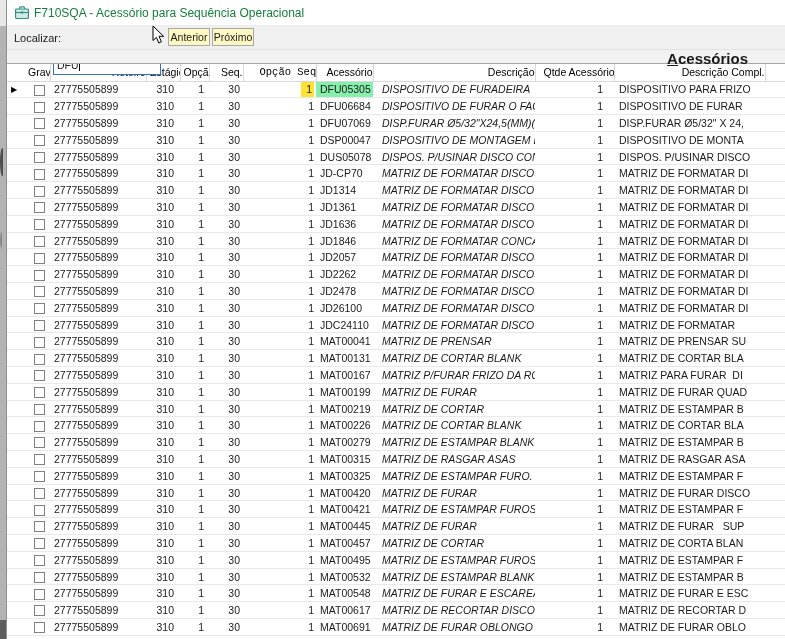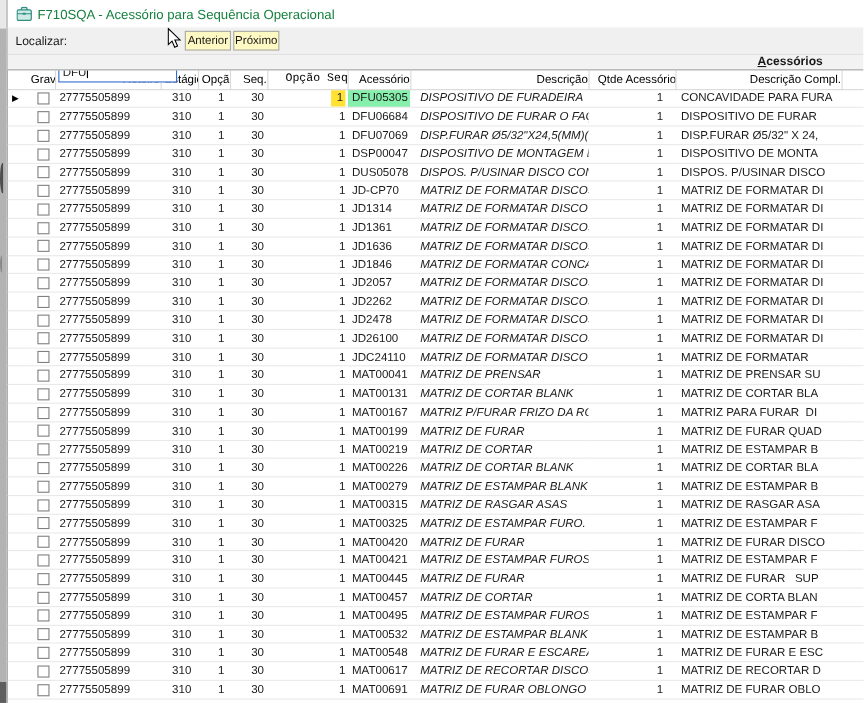--- a/index.html
+++ b/index.html
@@ -29,21 +29,21 @@
   .loc-label { position:absolute; left:7px; top:6px; font-size:11px; }
   .search-box { position:absolute; left:46px; top:2px; width:108px; height:19px; background:#fff;
                 border:1px solid #2f6fd6; font-size:10.5px; padding:2px 3px 0 3px; white-space:pre;margin-top:28px; }
   .caret { display:inline-block; width:1px; height:12px; background:#000; vertical-align:-2px; }
   .btn { position:absolute; top:2px; height:18px; width:42px; background:#fef9c3;
          border:1px solid #a7a7a7; font-size:10.5px; text-align:center; padding-top:2px; }
   .btn-ant { left:161px; } .btn-prox { left:205px; }
 
   
   .band { position:relative; height:14px; background:#f2f2f2; border-bottom:1px solid #a6a6a6; }
-  .band-label { position:absolute; right:37px; top:0px; font-size:11px; font-weight:bold; }
+  .band-label { position:absolute; right:37px; top:0px; font-size:15px; font-weight:bold; }
   .band-label u { text-decoration:underline; }
 
   
   table { border-collapse:collapse; table-layout:fixed; width:779px; font-size:10.5px; }
   thead th { height:17px; font-weight:normal; color:#000; text-align:right; white-space:pre;
              overflow:hidden; border-right:1px solid #d9d9d9; border-bottom:1px solid #d9d9d9;
              background:#fff; padding:0 0 0 3px; }
   th.h-grav { text-align:center; padding:0; }
   th.h-seq { padding-left:10px; } th.h-opseq { padding-left:16px;font-family:Liberation Mono, monospace; }
   th.h-desc { padding-left:3px; } th.h-qtde { padding-left:8px; } th.h-compl { padding-left:4px; }
@@ -140,21 +140,21 @@
             <td class="c-sel"><span>▶</span></td>
             <td class="c-grav"><span class="cb"></span></td>
             <td class="c-rot">27775505899</td>
             <td class="c-est">310</td>
             <td class="c-opc">1</td>
             <td class="c-seq">30</td>
             <td class="c-opsq"><span class="hl-pre">1</span></td>
             <td class="c-ace hl">DFU05305</td>
             <td class="c-desc">DISPOSITIVO DE FURADEIRA</td>
             <td class="c-qtde">1</td>
-            <td class="c-compl">CONCAVIDADE PARA FURA</td>
+            <td class="c-compl">DISPOSITIVO PARA FRIZO</td>
             <td class=""></td>
           </tr>
           <tr>
             <td class="c-sel"></td>
             <td class="c-grav"><span class="cb"></span></td>
             <td class="c-rot">27775505899</td>
             <td class="c-est">310</td>
             <td class="c-opc">1</td>
             <td class="c-seq">30</td>
             <td class="c-opsq">1</td>

